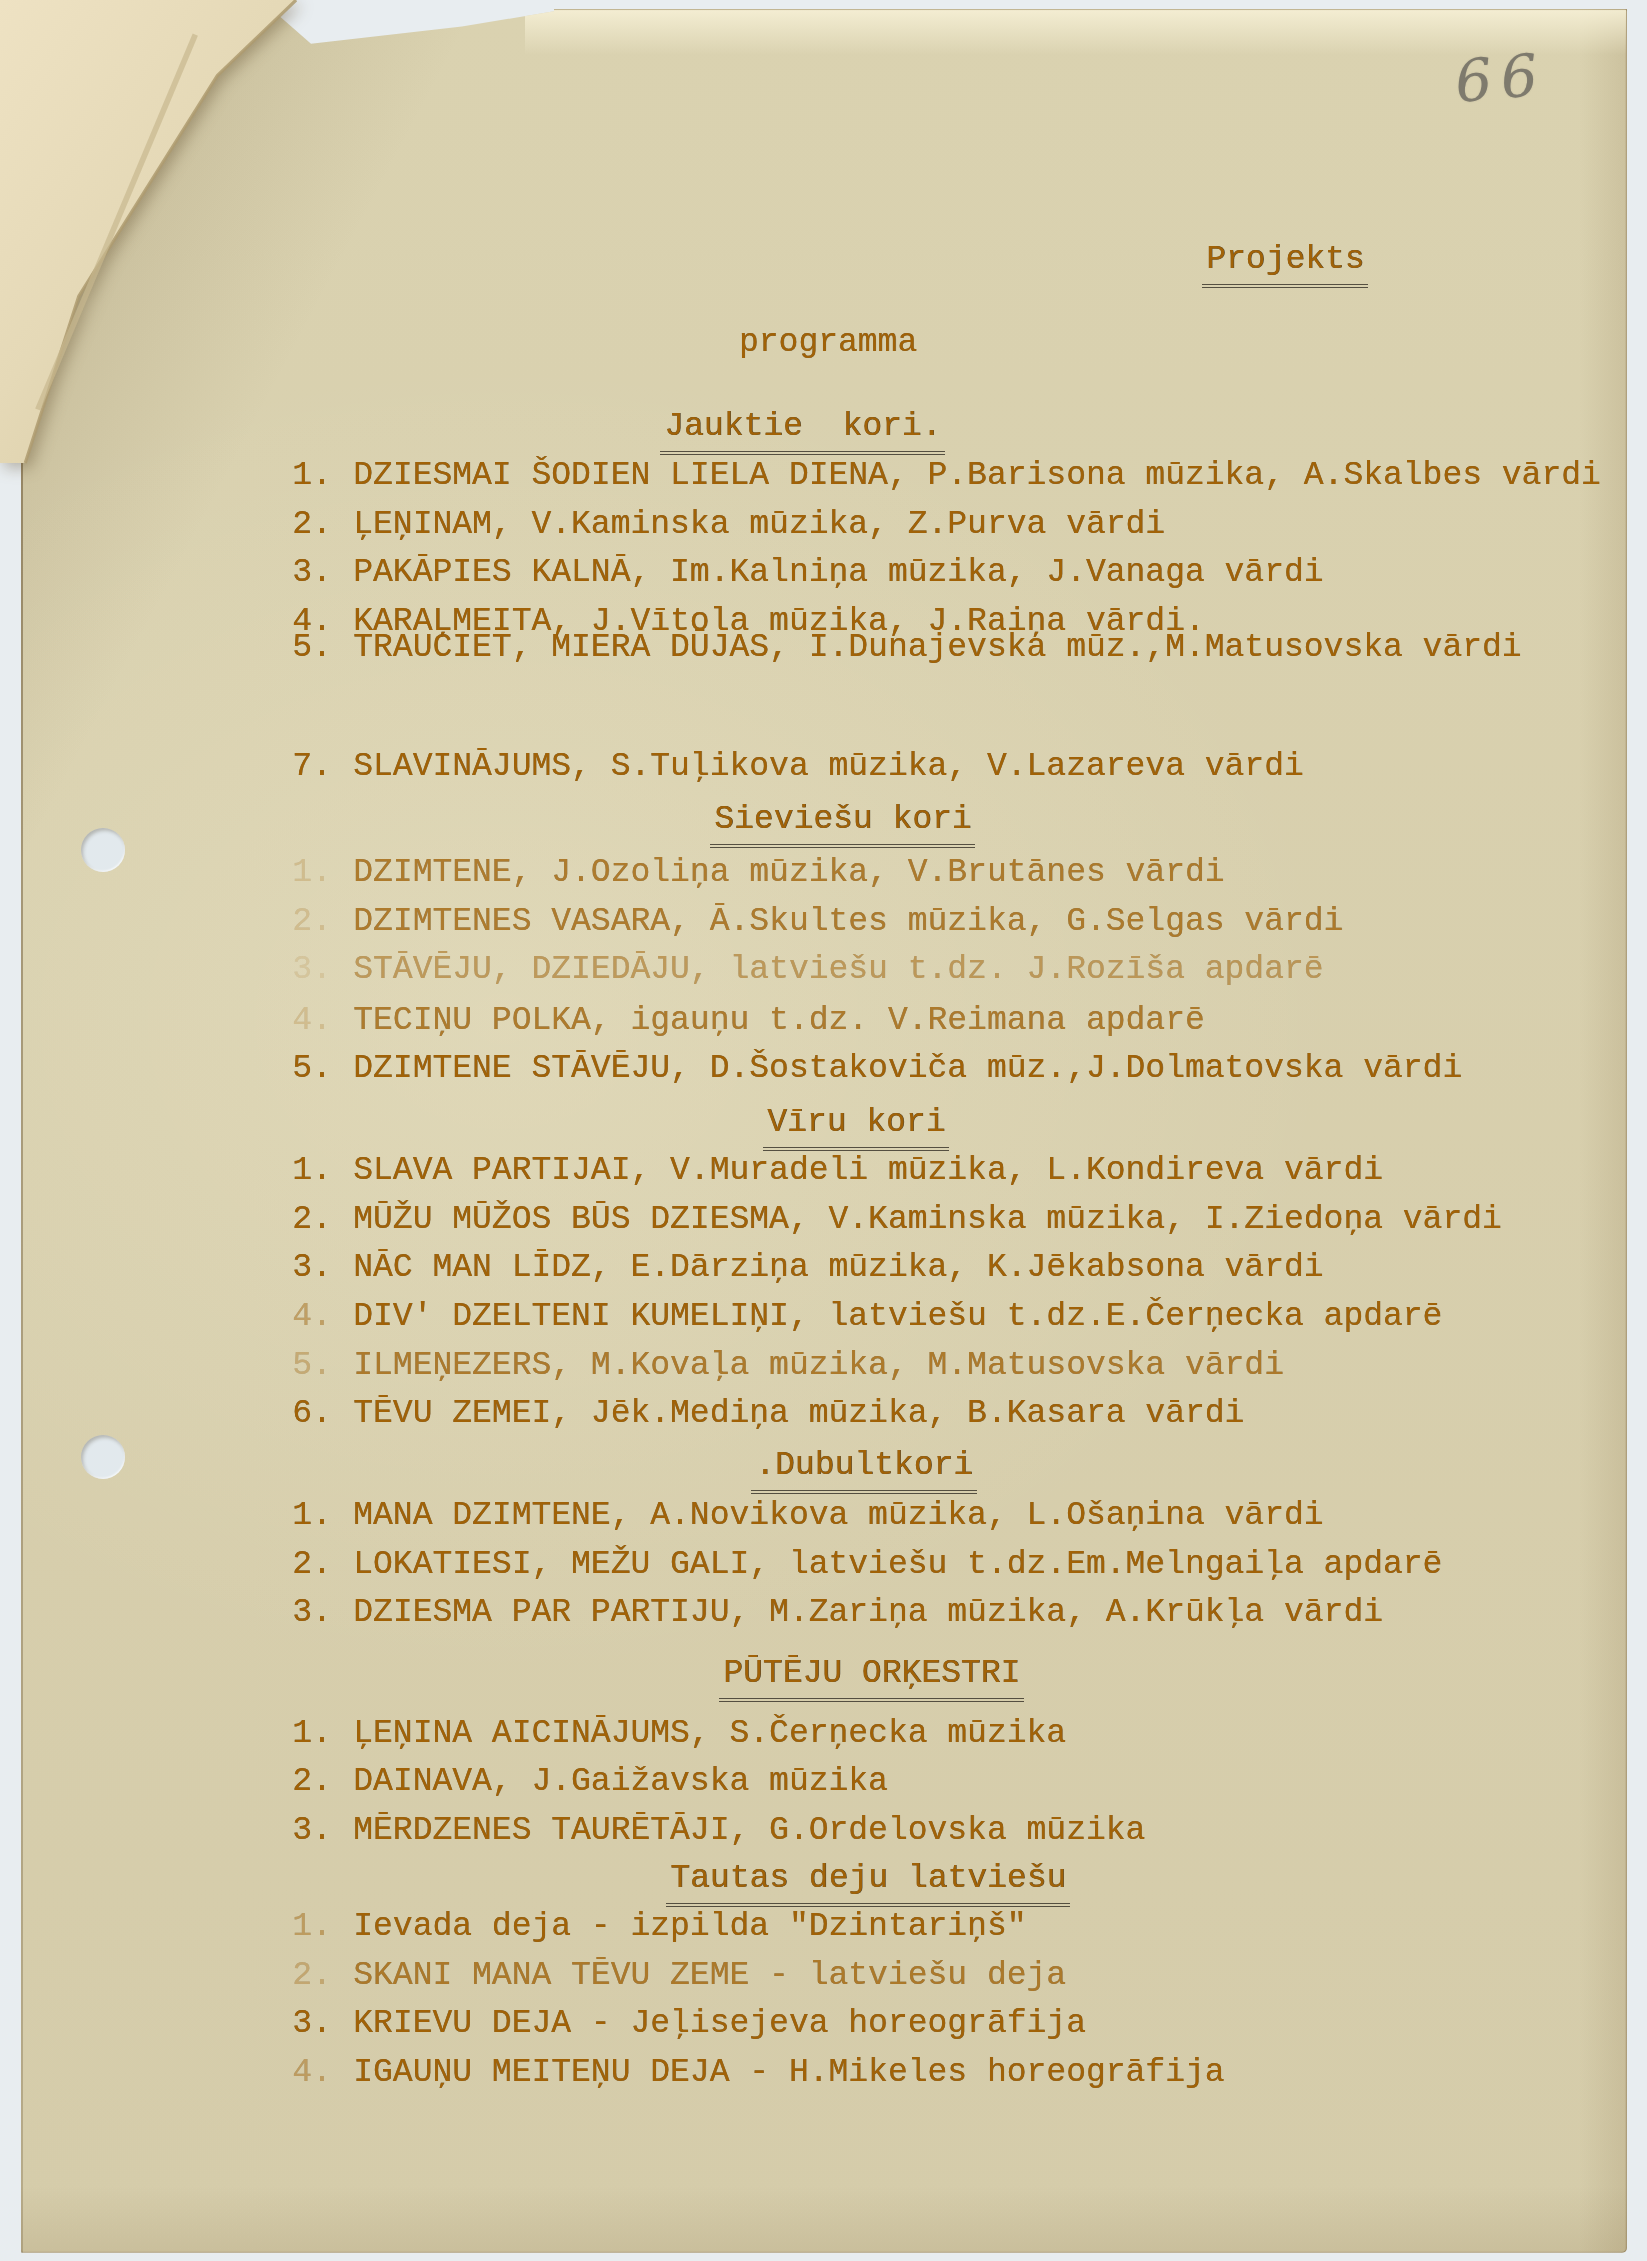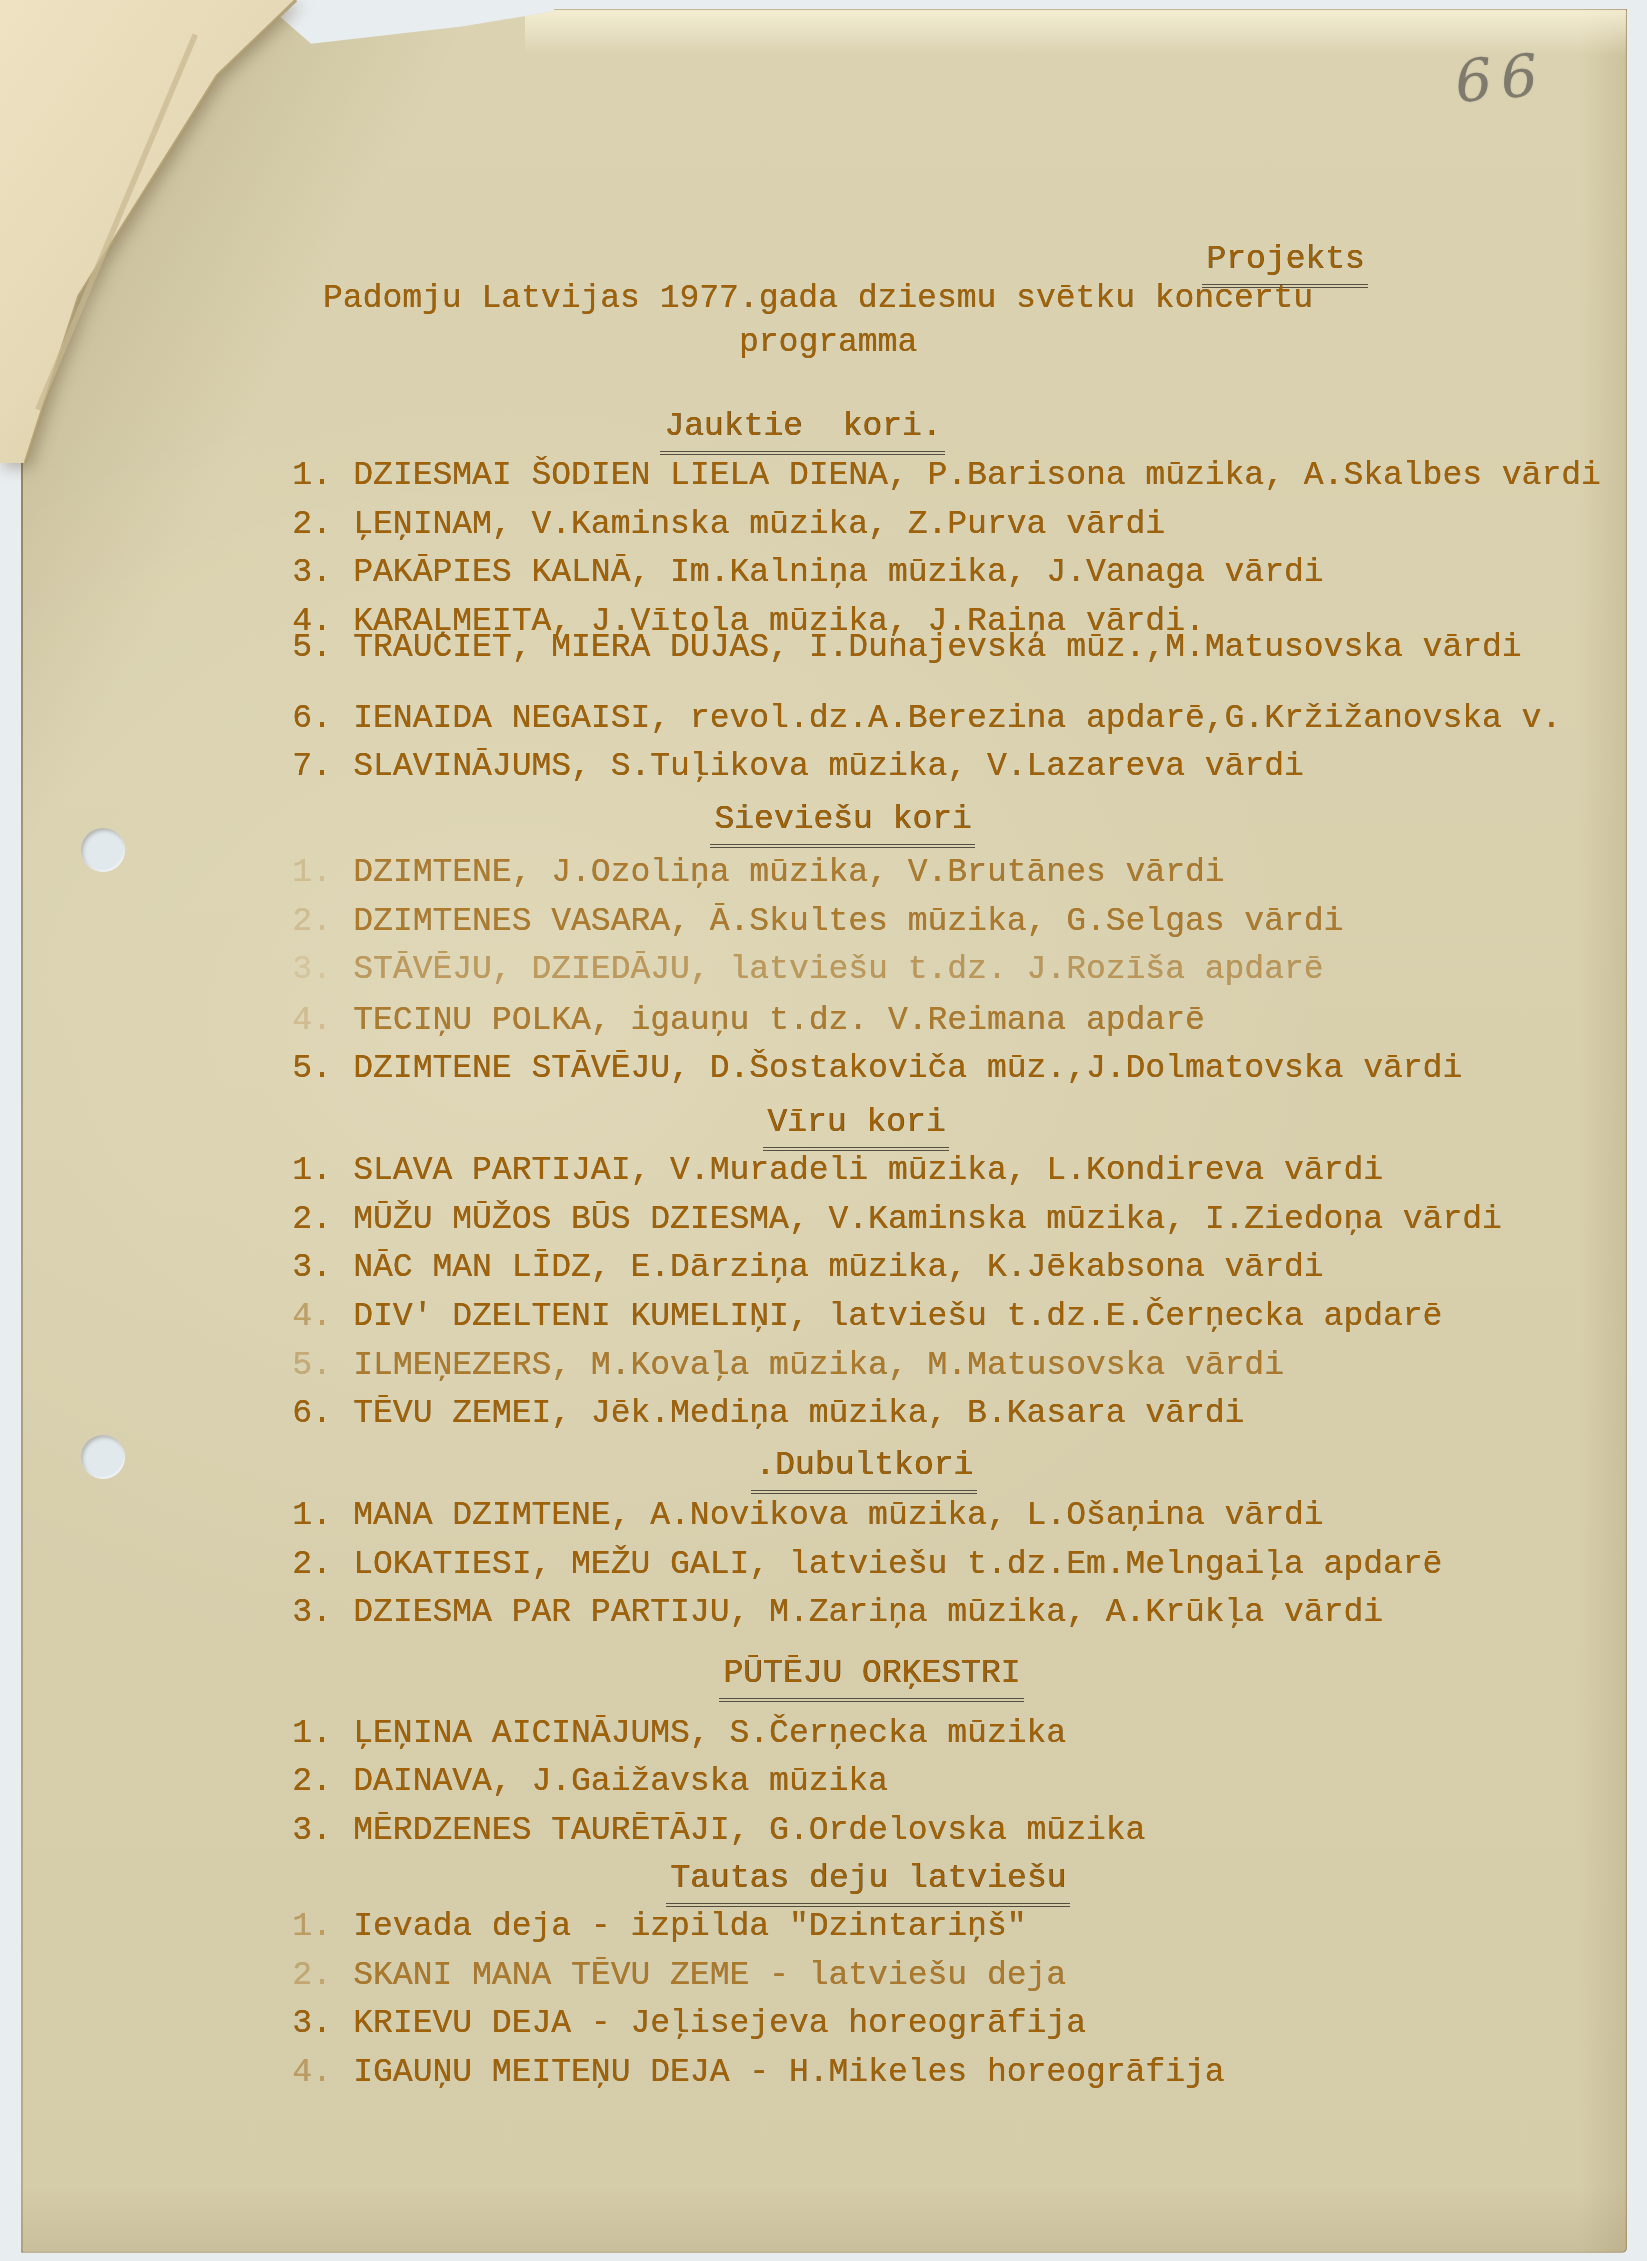--- a/index.html
+++ b/index.html
@@ -70,43 +70,39 @@
 
   <div class="hole h1"></div>
   <div class="hole h2"></div>
 
   <div class="pagenum">66</div>
 
   <div class="line head" style="left:1127px;top:200px">
     <span class="u">Projekts</span>
   </div>
 
-  <div class="line" style="left:323px;top:279px">Padomju Latvijas 1977.gada dziesmu svētku koncertu</div>
   <div class="line" style="left:739px;top:323px">programma</div>
 
   <div class="line head" style="left:585px;top:367px">
     <span class="u">Jauktie  kori.</span>
   </div>
   <div class="line" style="top:416px">
     <span class="num">1.</span><span>DZIESMAI ŠODIEN LIELA DIENA, P.Barisona mūzika, A.Skalbes vārdi</span>
   </div>
   <div class="line" style="top:465px">
     <span class="num">2.</span><span>ĻEŅINAM, V.Kaminska mūzika, Z.Purva vārdi</span>
   </div>
   <div class="line" style="top:513px">
     <span class="num">3.</span><span>PAKĀPIES KALNĀ, Im.Kalniņa mūzika, J.Vanaga vārdi</span>
   </div>
   <div class="line" style="top:562px">
     <span class="num">4.</span><span>KARAĻMEITA, J.Vītola mūzika, J.Raiņa vārdi.</span>
   </div>
   <div class="line" style="top:588px">
     <span class="num">5.</span><span>TRAUCIET, MIERA DŪJAS, I.Dunajevska mūz.,M.Matusovska vārdi</span>
-  </div>
-  <div class="line" style="top:659px">
-    <span class="num">6.</span><span>IENAIDA NEGAISI, revol.dz.A.Berezina apdarē,G.Kržižanovska v.</span>
   </div>
   <div class="line" style="top:707px">
     <span class="num">7.</span><span>SLAVINĀJUMS, S.Tuļikova mūzika, V.Lazareva vārdi</span>
   </div>
 
   <div class="line head" style="left:635px;top:760px">
     <span class="u">Sieviešu kori</span>
   </div>
   <div class="line f1" style="top:813px">
     <span class="num nf1">1.</span><span>DZIMTENE, J.Ozoliņa mūzika, V.Brutānes vārdi</span>

